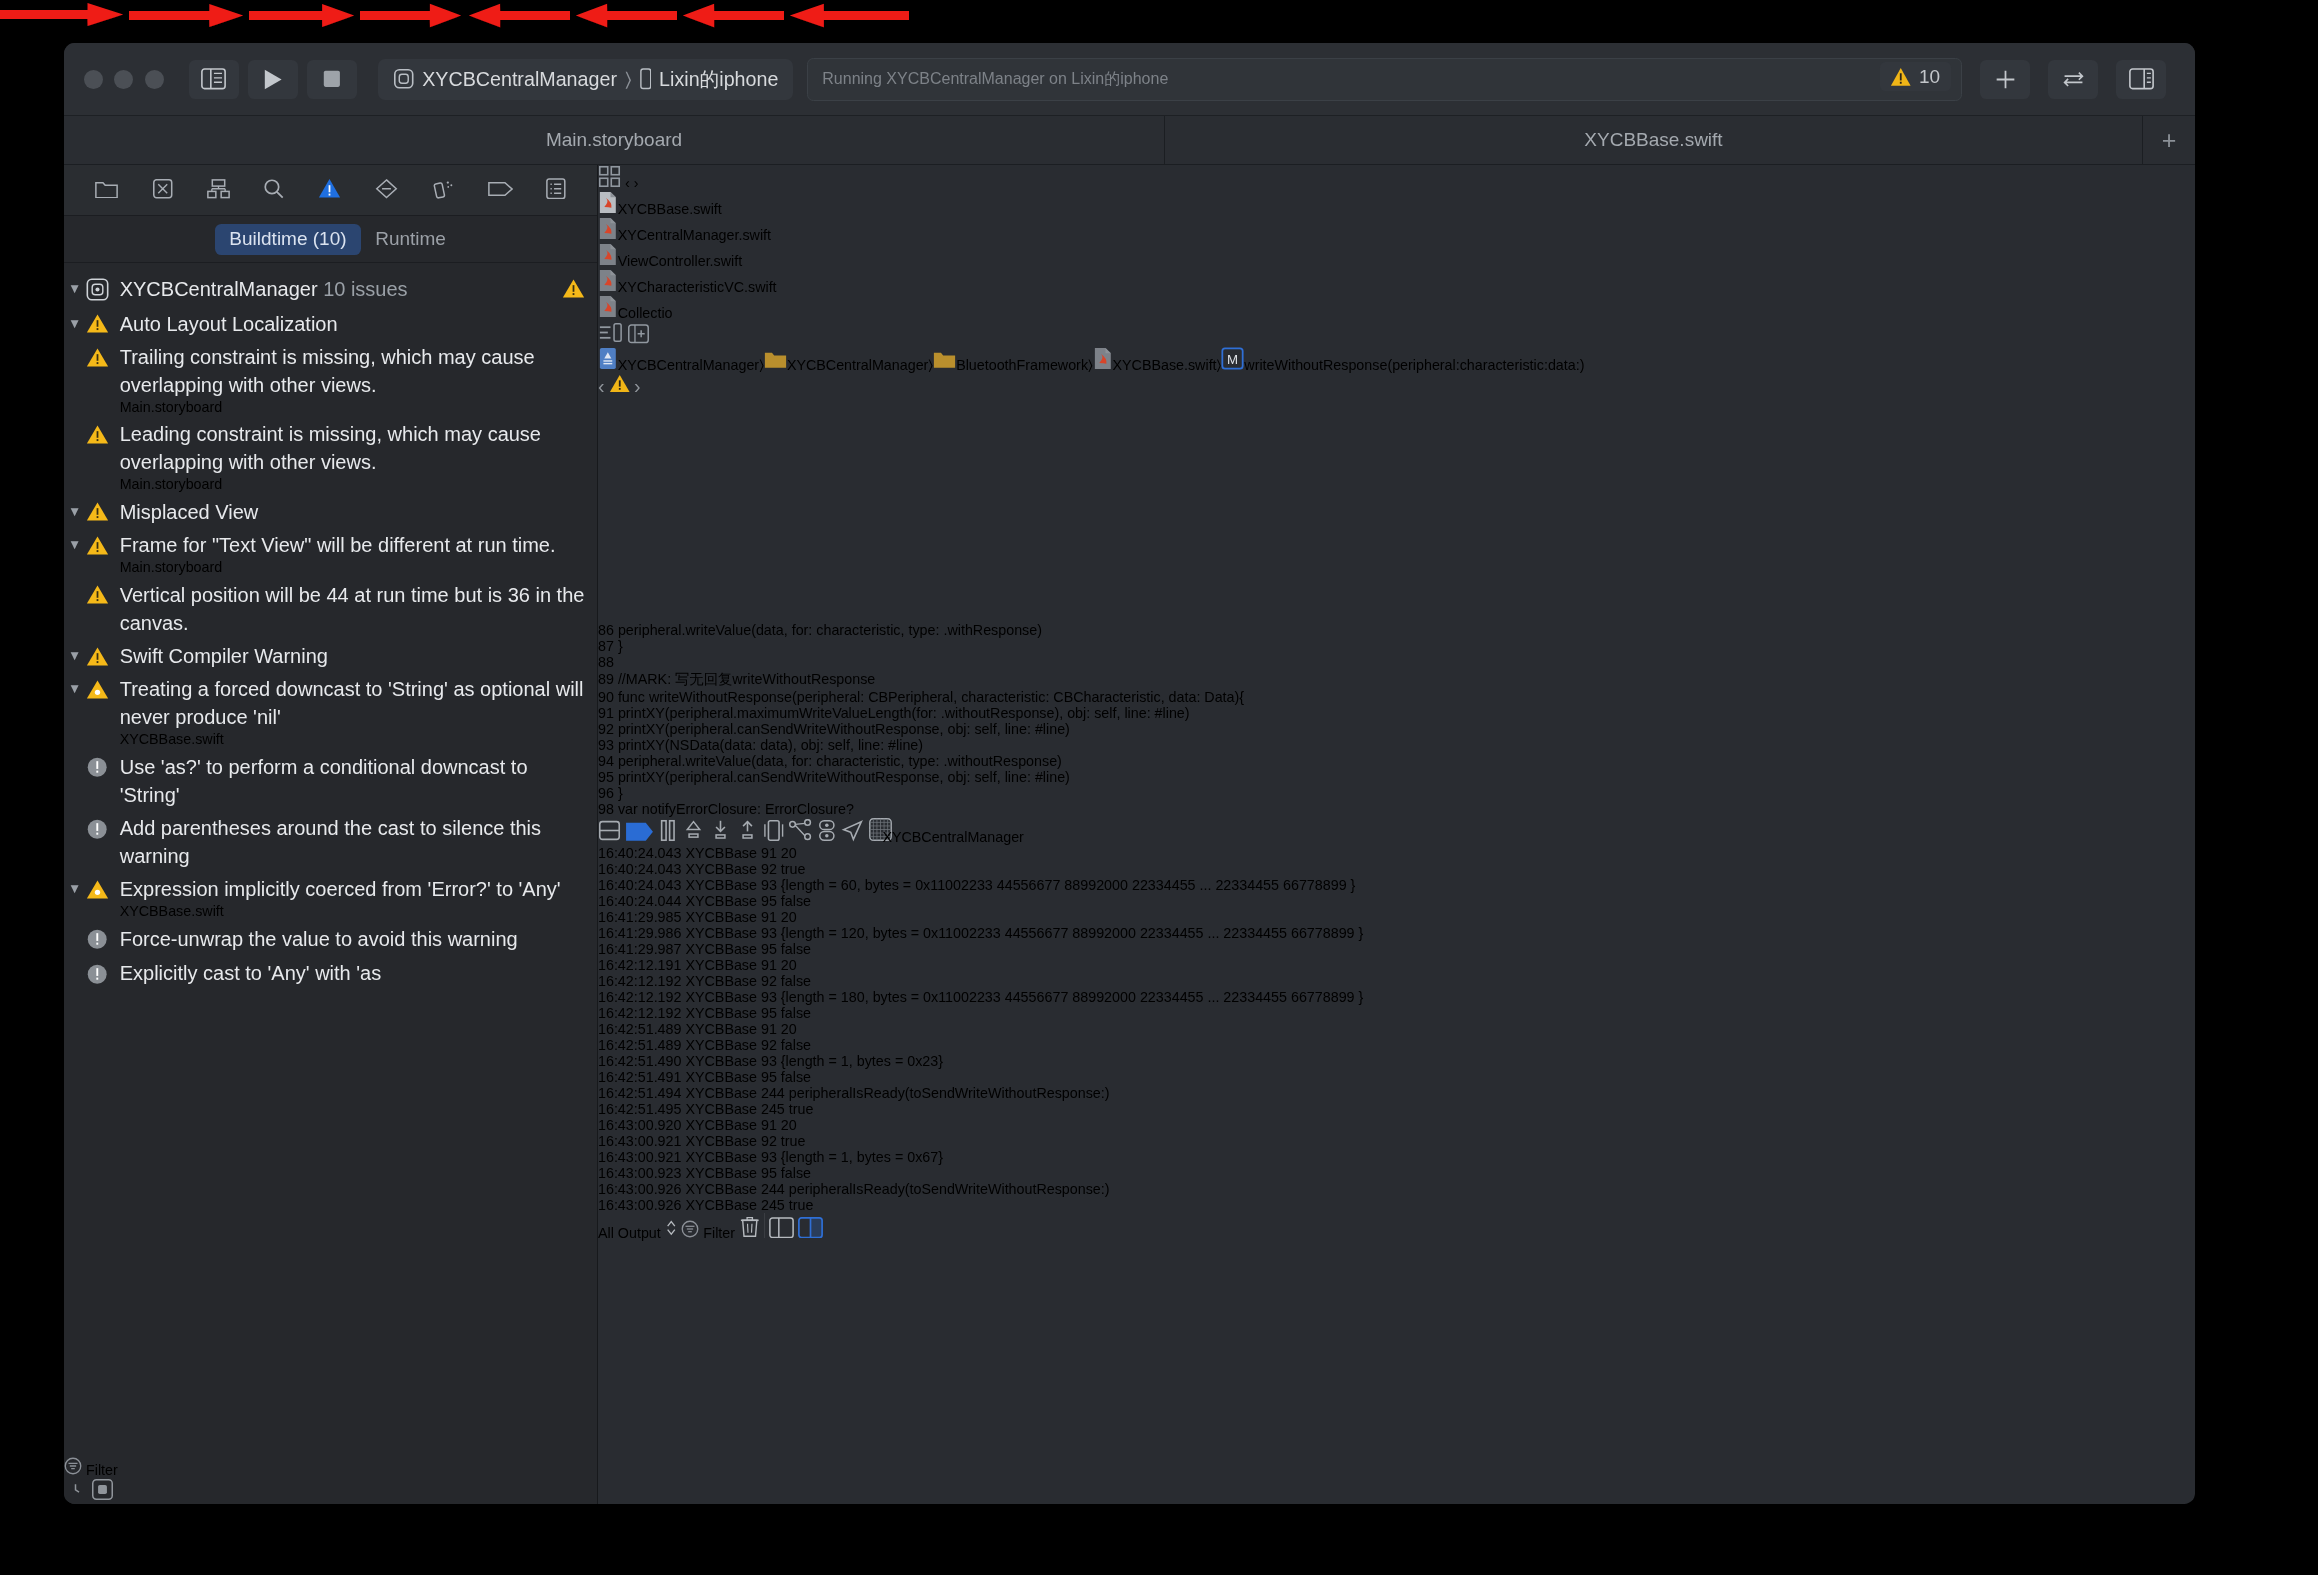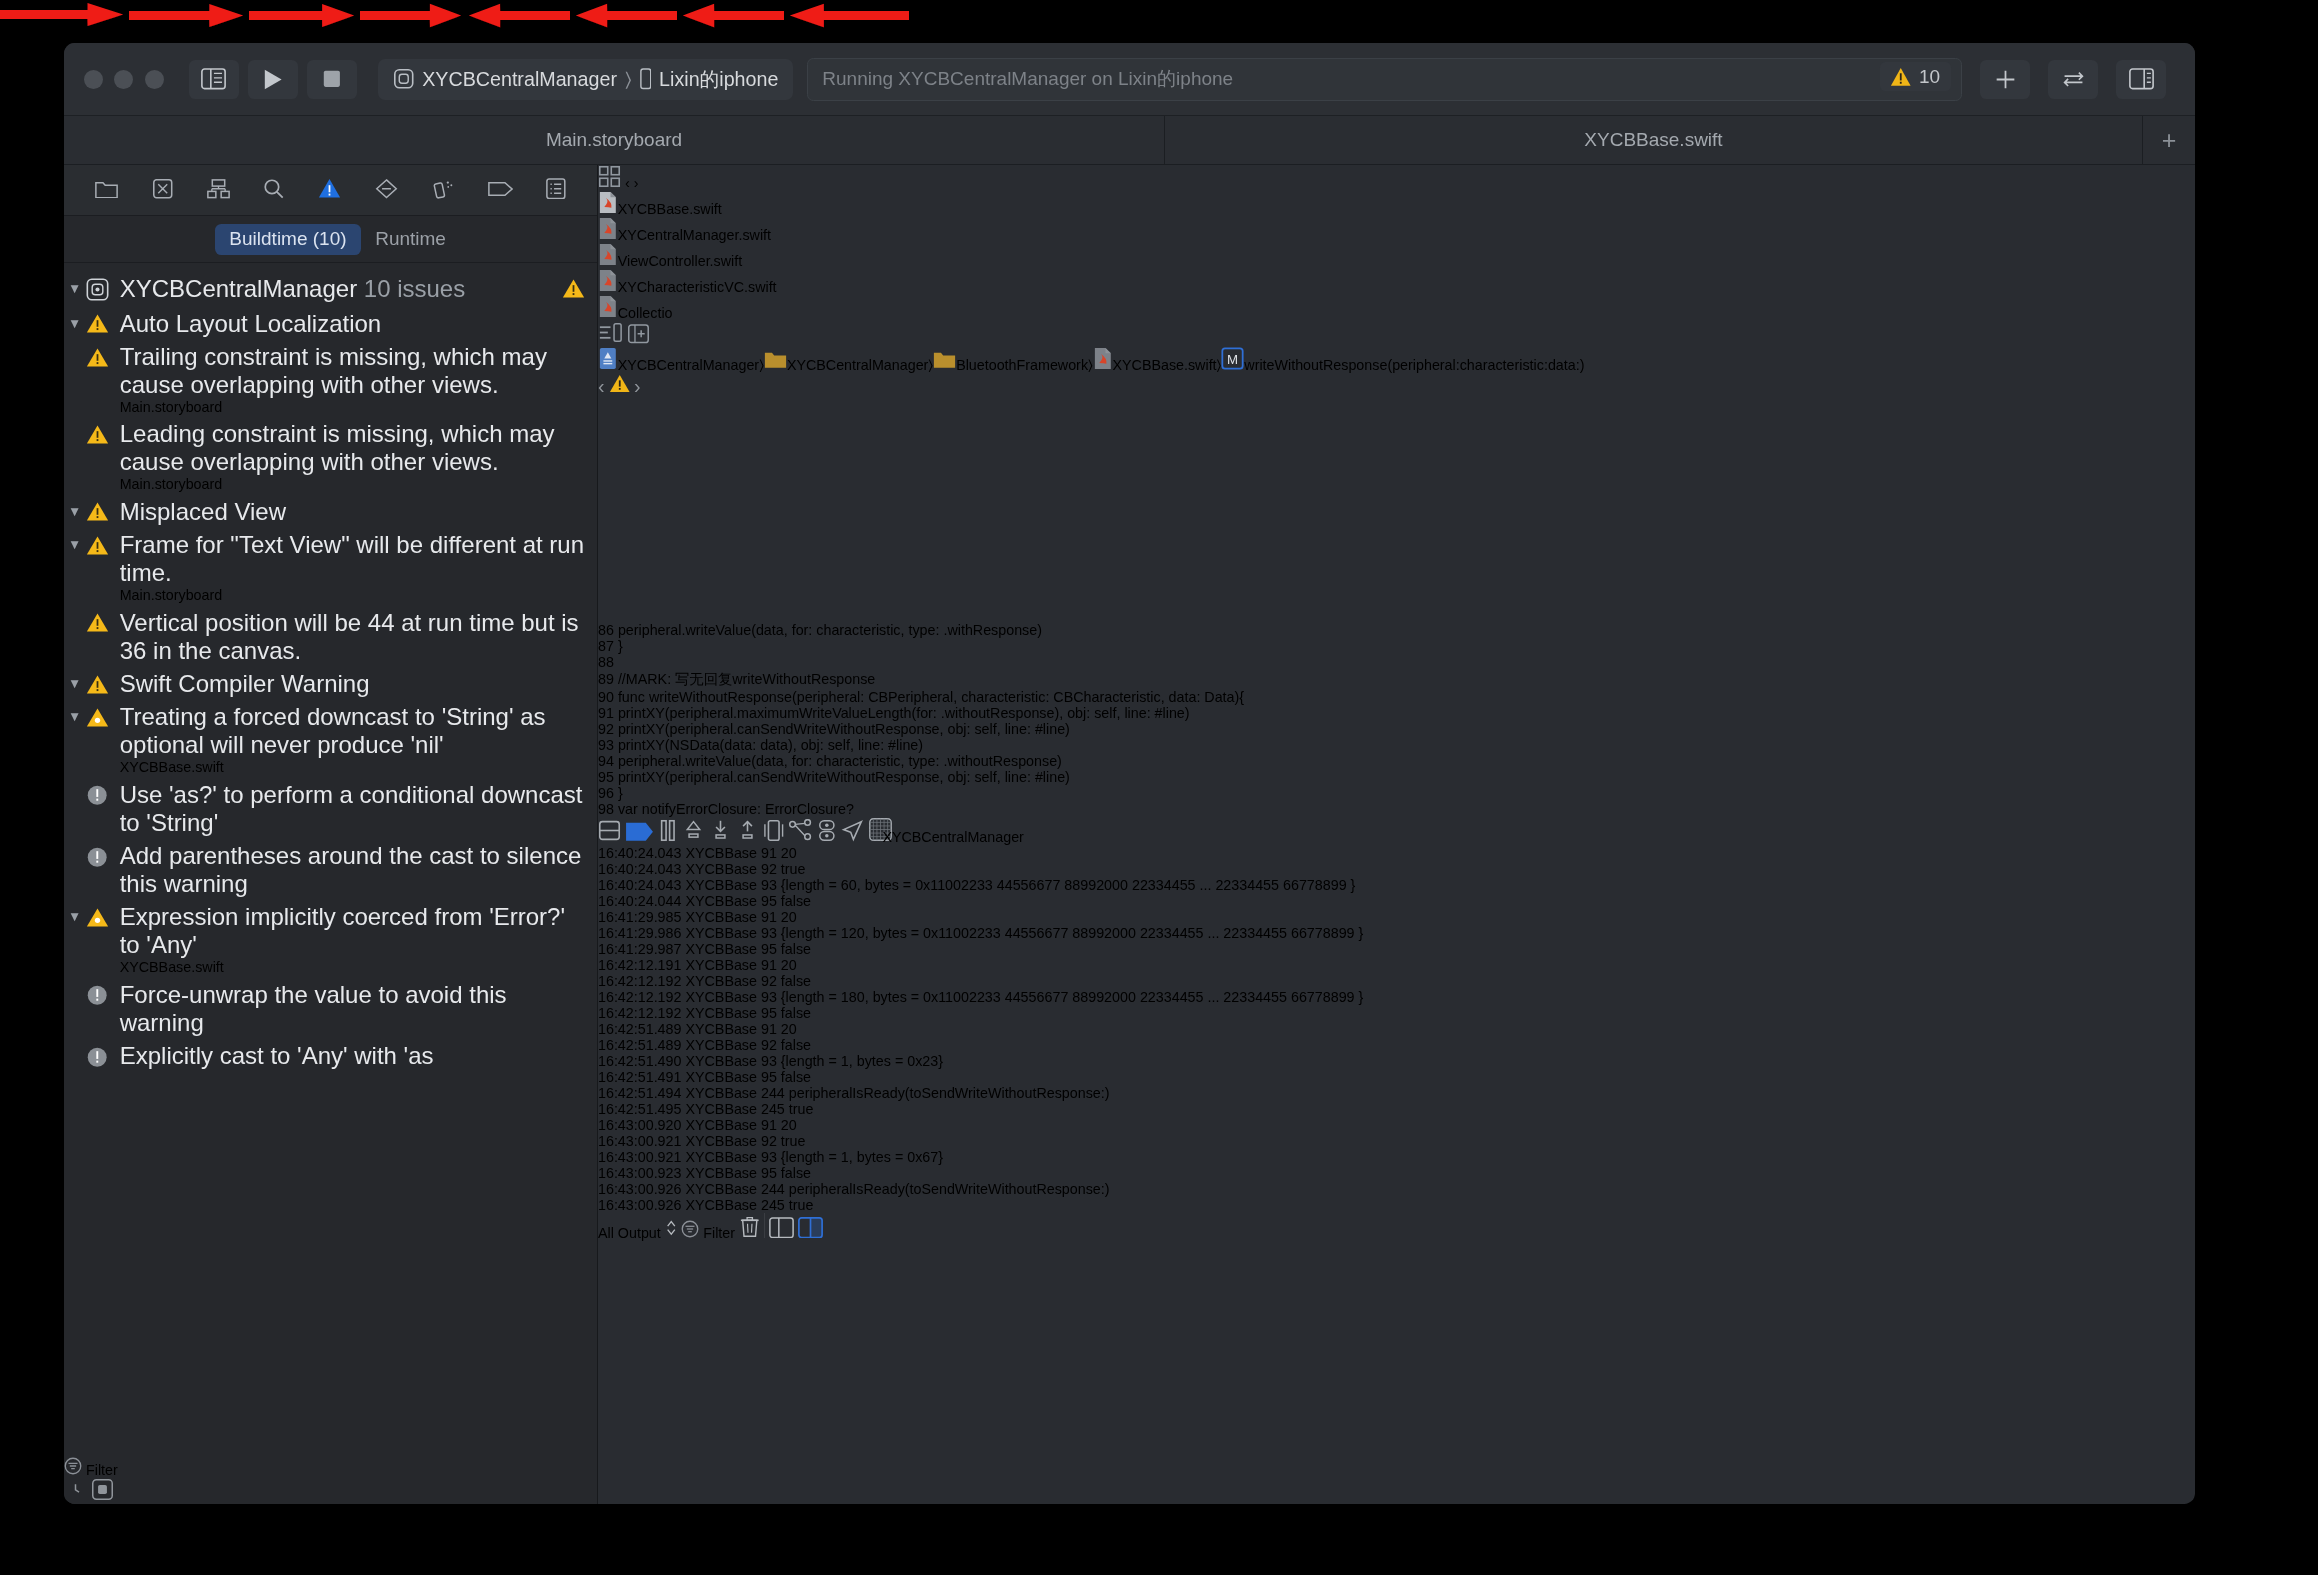--- a/index.html
+++ b/index.html
@@ -42,21 +42,21 @@
     margin-left: 12.5px; gap: 8px;
   }
   .scheme-box .lbl { color: #d8dadd; font-size: 19.7px; white-space: nowrap; }
   .scheme-box .chev { color: #8b9097; font-size: 19.7px; }
   .status-box {
     flex: 1; height: 43px; margin-left: 14.3px; margin-right: 12.5px;
     background: #303439; border: 0.9px solid #3b4046; border-radius: 6.3px;
     display: flex; align-items: center; padding: 0 14.3px;
     position: relative;
   }
-  .status-box .txt { color: #7d8288; font-size: 19px; }
+  .status-box .txt { color: #7d8288; font-size: 16px; }
   .status-warn {
     position: absolute; right: 10.7px; top: 3.6px;
     display: flex; align-items: center; gap: 7.2px;
     background: #33373d; border-radius: 5.4px; padding: 3.6px 10.7px;
   }
   .status-warn .cnt { color: #c3c6ca; font-size: 19px; }
   .tb-right { display: flex; align-items: center; gap: 9px; margin-left: 5.4px; }
 
   
   .splitbar {
@@ -104,21 +104,21 @@
     flex: 1; overflow: hidden; position: relative;
     padding: 9px 0 0 0;
   }
   .row { display: flex; align-items: flex-start; padding: 2.7px 12.5px 2.7px 0; }
   .tri {
     width: 21.5px; flex: 0 0 21.5px; color: #9aa0a7; font-size: 13.4px;
     line-height: 27px; text-align: center;
   }
   .tri.none { color: transparent; }
   .ico { flex: 0 0 27px; width: 27px; margin-right: 7.2px; padding-top: 3.6px; }
-  .rowtext { font-size: 24px; line-height: 28px; color: #e7e9ec; }</style>
+  .rowtext { font-size: 20px; line-height: 28px; color: #e7e9ec; }</style>
 </head>
 <body>
 
 
 
 <div id="window">
 
   <div class="toolbar">
     <div class="traffic">
       <span></span>

